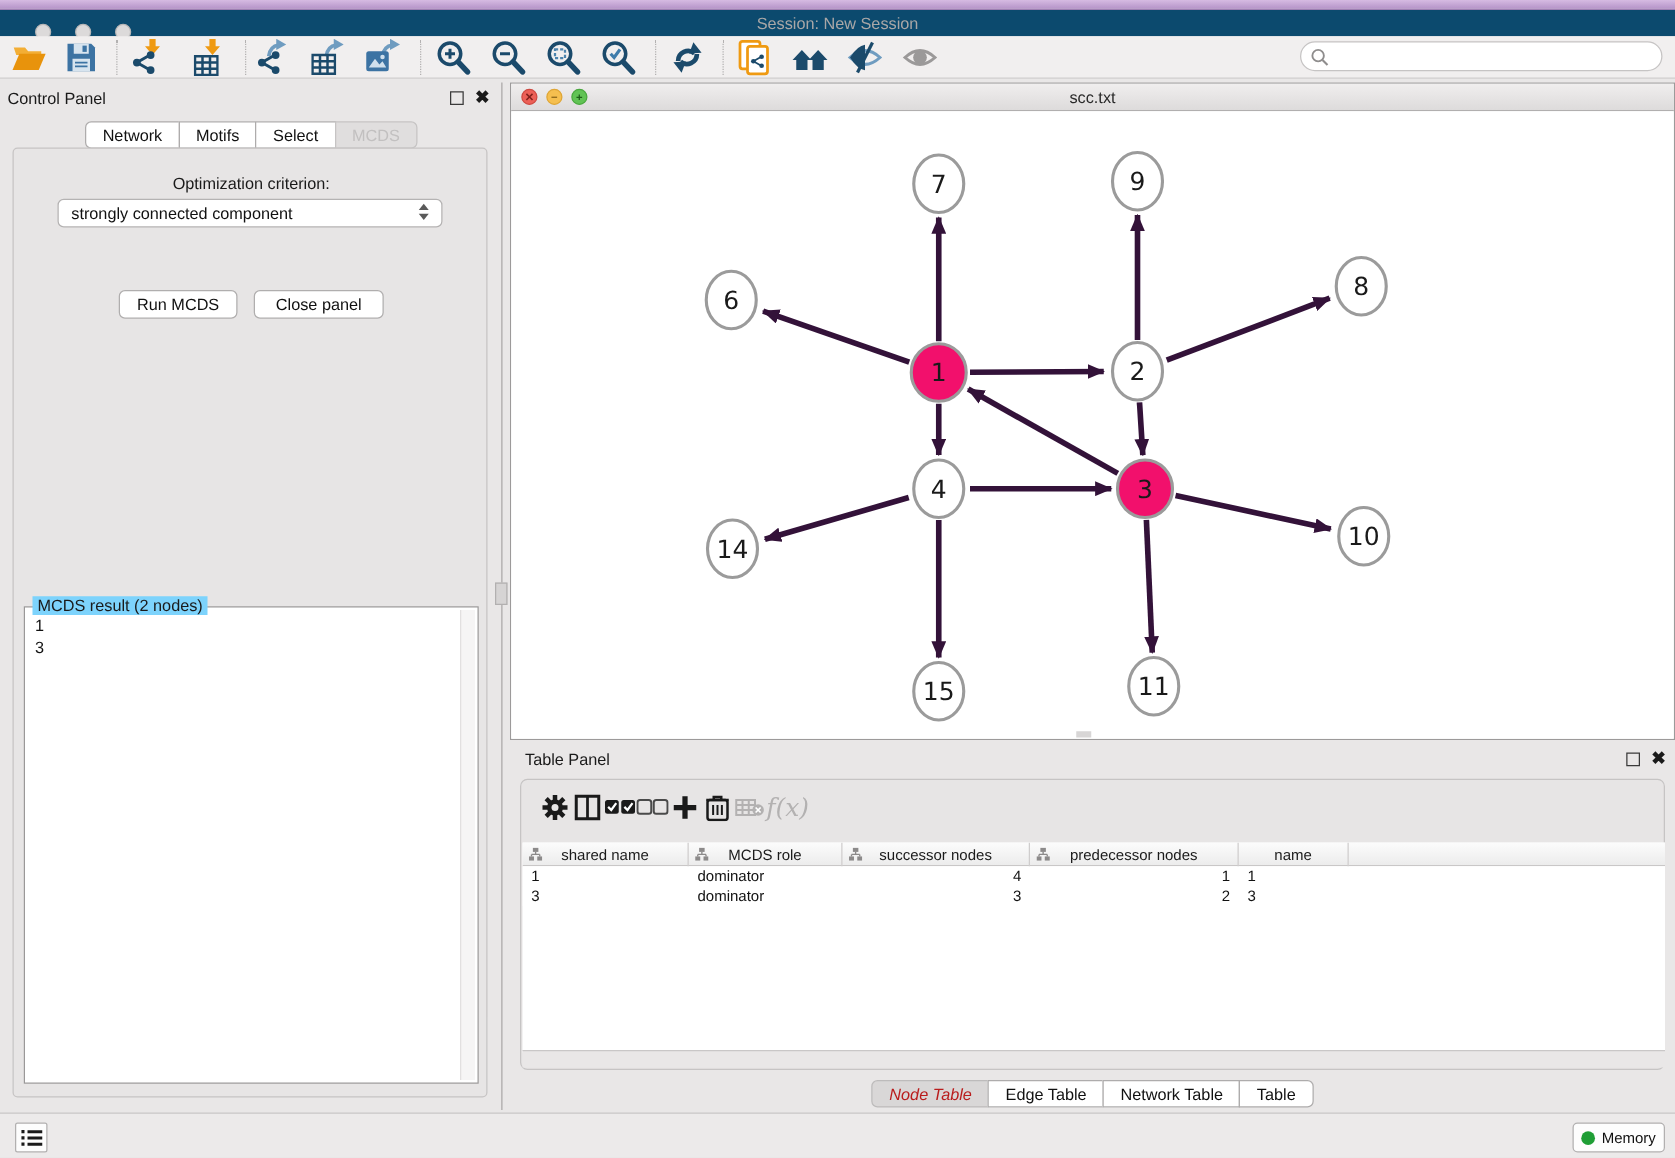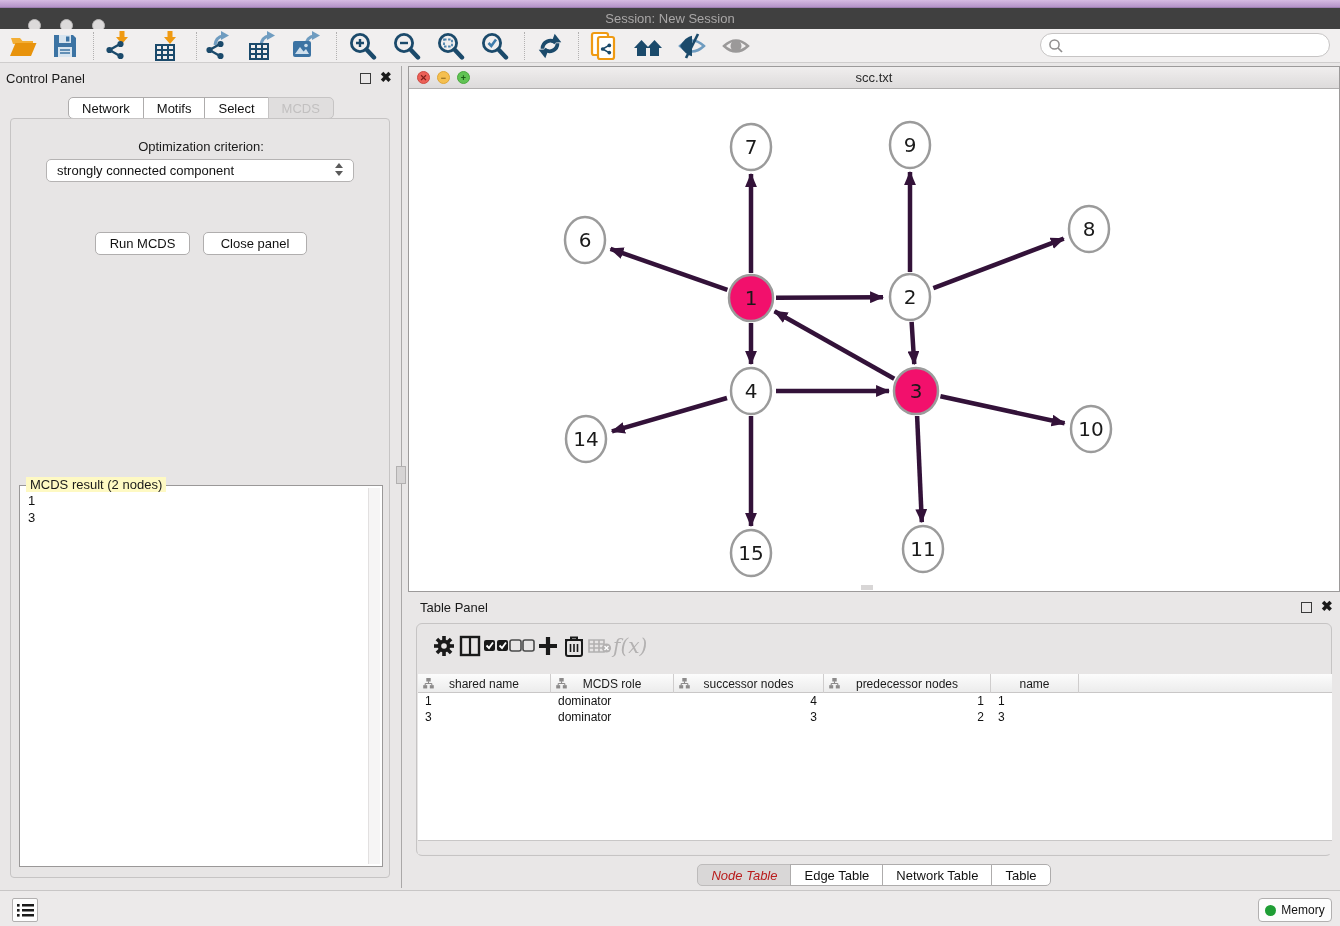--- a/index.html
+++ b/index.html
@@ -3,21 +3,21 @@
 <meta charset="utf-8">
 <style>
   * { margin:0; padding:0; box-sizing:border-box; }
   html,body { width:1340px; height:926px; }
   body { font-family:"Liberation Sans", sans-serif; background:#e9e7e7; position:relative; overflow:hidden; }
   #app { position:absolute; inset:0; width:1340px; height:926px; }
 
   
   .accent-strip { position:absolute; left:0; top:0; width:1340px; height:8px;
     background:linear-gradient(#d6bbe2,#b593c8); border-bottom:1px solid #9e7fb2; }
-  .titlebar { position:absolute; left:0; top:8px; width:1340px; height:21px; background:#404040; }
+  .titlebar { position:absolute; left:0; top:8px; width:1340px; height:21px; background:#0c4a6e; }
   .titlebar .title { position:absolute; left:0; right:0; top:3px; text-align:center;
     font-size:13px; color:#a9a7a7; }
   .tl-dot { position:absolute; top:11px; width:13px; height:13px; border-radius:50%;
     background:#dcdada; border:1px solid #b9b7b7; }
   .toolbar { position:absolute; left:0; top:29px; width:1340px; height:34px;
     background:#f1efef; border-bottom:1px solid #cfcdcd; }
   .tb-ic { position:absolute; top:2px; width:34px; height:30px; display:flex;
     align-items:center; justify-content:center; cursor:default; }
   .tb-sep { position:absolute; top:3px; height:28px; width:0; border-left:1px dotted #b3b1b1; }
   .search-box { position:absolute; right:10px; top:4px; width:290px; height:24px;
@@ -43,21 +43,21 @@
   .dropdown { position:absolute; left:35px; top:40px; width:308px; height:23px; background:#fff;
     border:1px solid #b5b3b3; border-radius:5px; font-size:13px; line-height:21px; padding-left:10px; color:#111; }
   .dd-steppers { position:absolute; right:8px; top:3px; width:10px; }
   .dd-steppers div { width:0; height:0; border-left:4px solid transparent; border-right:4px solid transparent; }
   .dd-up { border-bottom:5px solid #5a5a5a; margin-bottom:3px; }
   .dd-down { border-top:5px solid #5a5a5a; }
   .cp-btn { position:absolute; top:73px; height:23px; background:#fff; border:1px solid #b0aeae;
     border-radius:5px; font-size:13px; text-align:center; line-height:21px; color:#111;margin-top:40px; }
   .result-group { position:absolute; left:8px; top:366px; width:364px; height:382px;
     border:1px solid #9a9898; background:#fff; }
-  .result-legend { position:absolute; left:6px; top:-9px; background:#fef9c3; padding:0 4px;
+  .result-legend { position:absolute; left:6px; top:-9px; background:#7dd3fc; padding:0 4px;
     font-size:13px; color:#1a1a1a; white-space:nowrap; }
   .result-lines { position:absolute; left:8px; top:6px; font-size:13px; color:#111; line-height:17px; }
   .result-scroll { position:absolute; right:2px; top:2px; bottom:2px; width:12px;
     background:#f6f5f5; border-left:1px solid #e2e0e0; }
 
   
   .v-divider { position:absolute; left:401px; top:66px; width:1px; height:822px; background:#aaa8a8; }
   .v-grip { position:absolute; left:396px; top:466px; width:10px; height:18px;
     background:#d6d4d4; border:1px solid #b2b0b0; }
 

